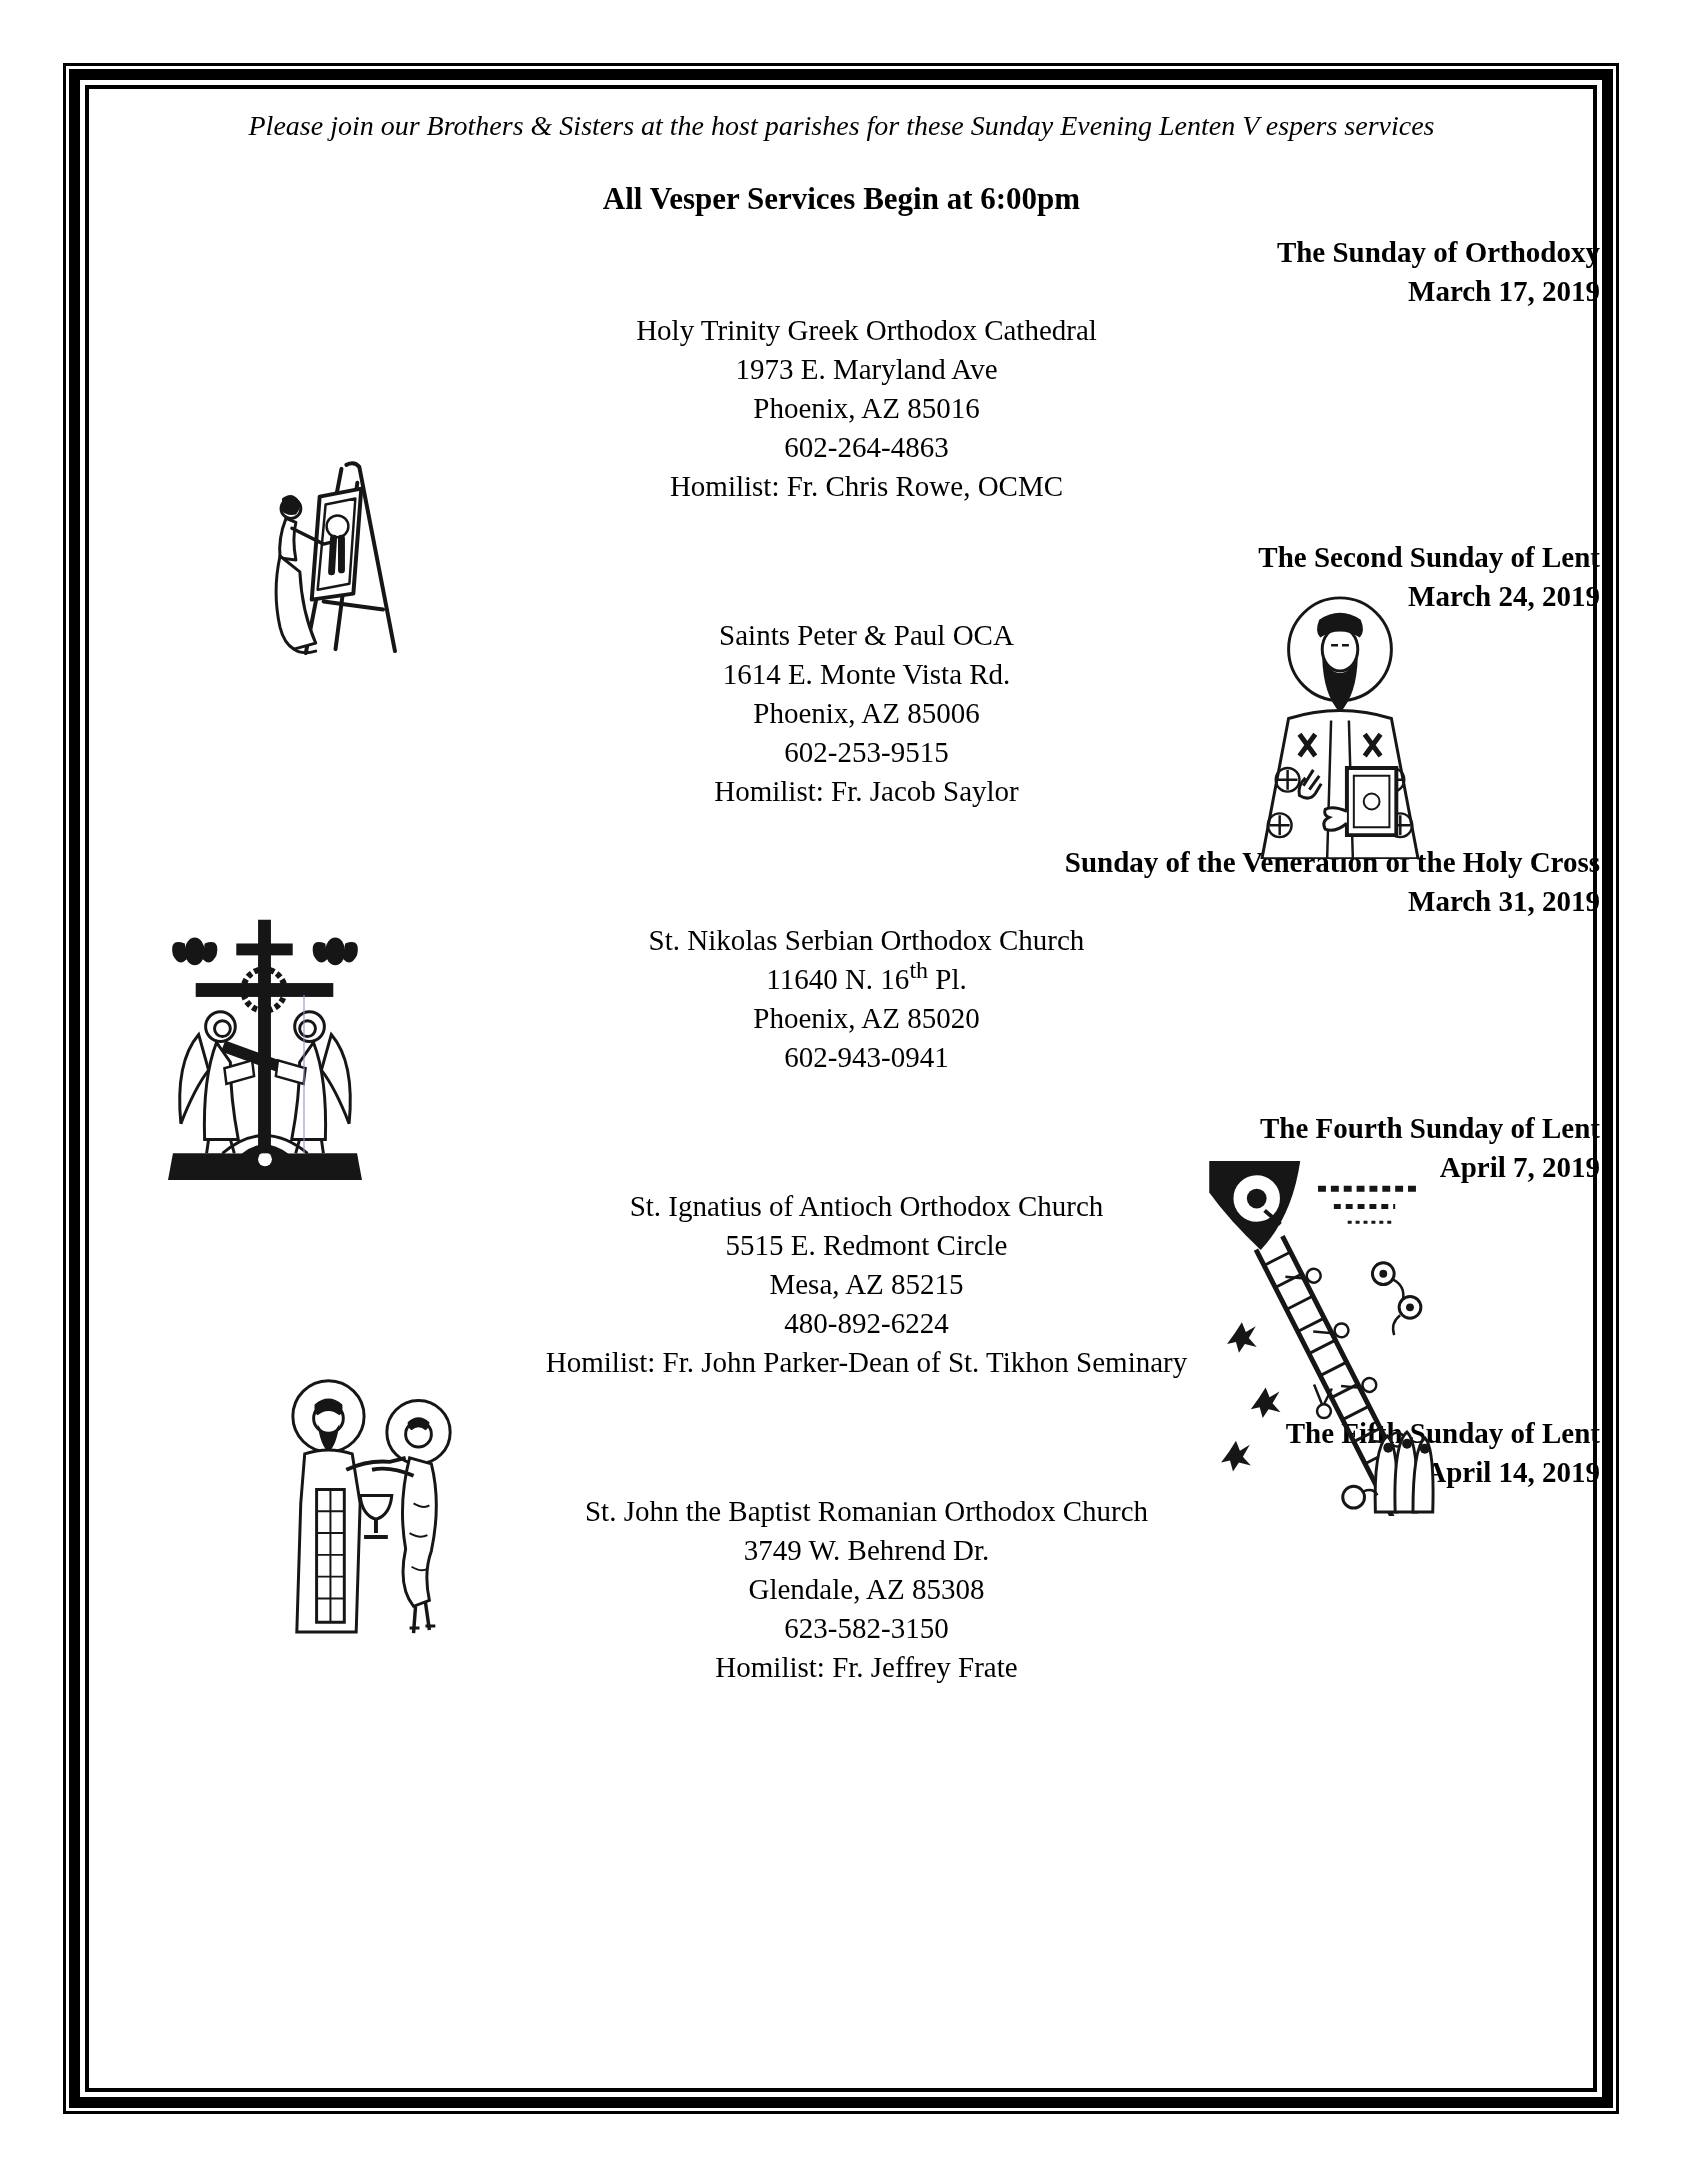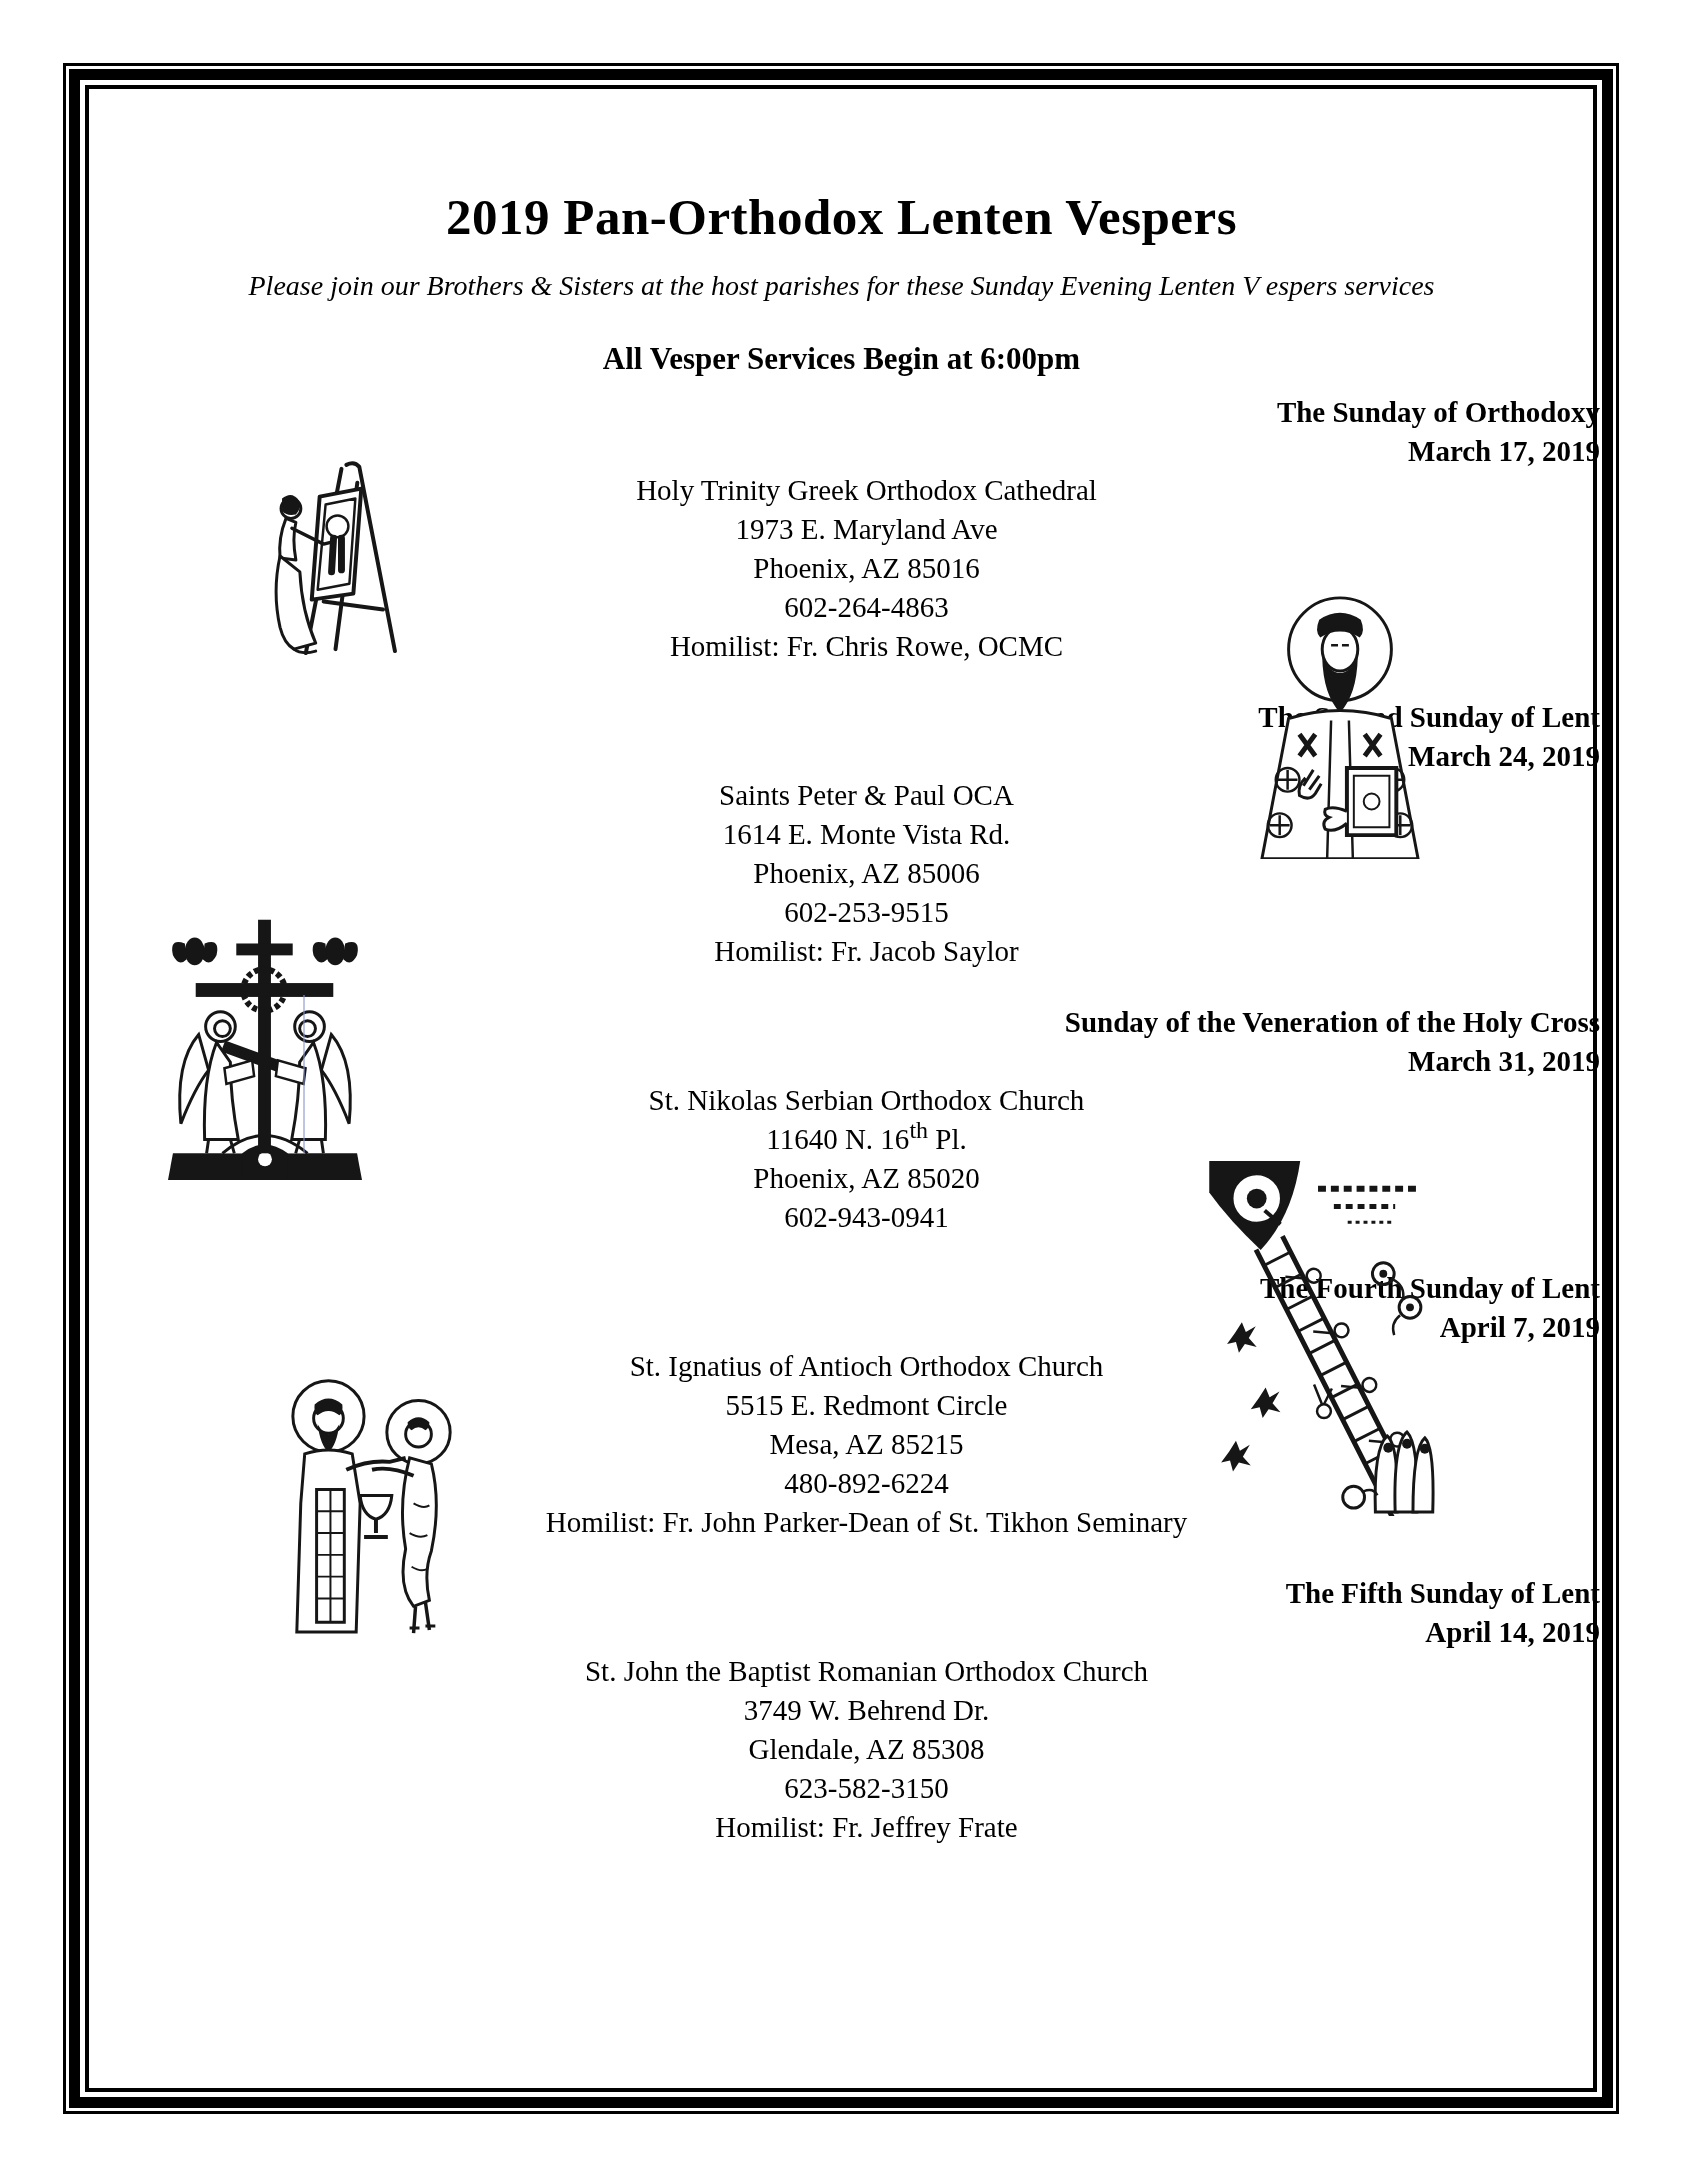--- a/index.html
+++ b/index.html
@@ -49,21 +49,20 @@
 </head>
 <body>
 
 <div class="frame-outer">
   <div class="frame-mid">
     <div class="frame-inner"></div>
   </div>
 </div>
 
 <div class="content">
-  <div class="doc-title">2019 Pan-Orthodox Lenten Vespers</div>
   <div class="doc-subtitle">Please join our Brothers &amp; Sisters at the host parishes for these Sunday Evening Lenten V espers services</div>
   <div class="doc-notice">All Vesper Services Begin at 6:00pm</div>
   <div class="services">
   <div class="service">
     <div class="svc-name">The Sunday of Orthodoxy</div>
     <div class="svc-date">March 17, 2019</div>
     <div class="svc-line">Holy Trinity Greek Orthodox Cathedral</div>
     <div class="svc-line">1973 E. Maryland Ave</div>
     <div class="svc-line">Phoenix, AZ 85016</div>
     <div class="svc-line">602-264-4863</div>

